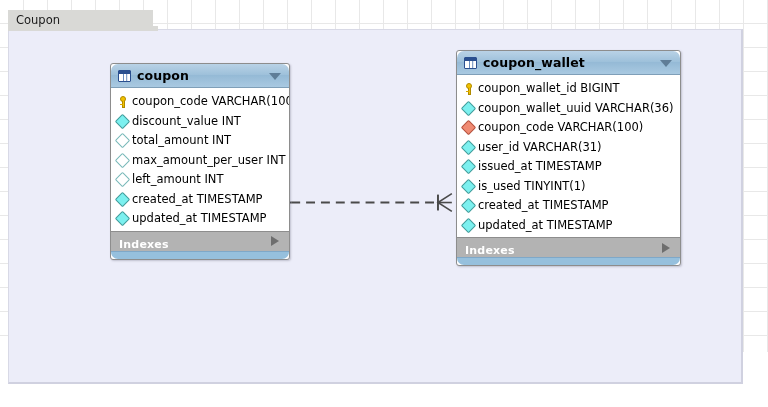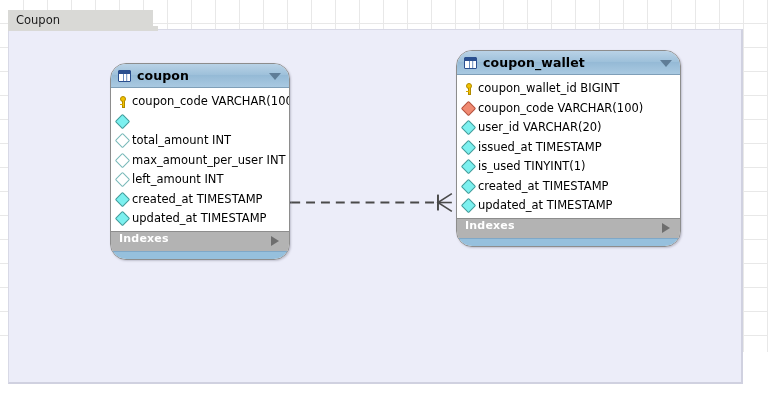--- a/index.html
+++ b/index.html
@@ -59,21 +59,21 @@
     border-right: 2px solid #d0d1e0;
     border-bottom: 2px solid #d0d1e0;
     overflow: hidden;
   }
 
   
   .entity {
     position: absolute;
     background: #ffffff;
     border: 1px solid #8d8d8d;
-    border-radius: 16px;
+    border-radius: 3px;
     box-shadow: 1px 1px 2px rgba(90,90,110,0.30);
     overflow: hidden;
     z-index: 3;
   }
   .entity-header {
     height: 24px;
     background: linear-gradient(to bottom, #b9d2e6 0%, #9dc0da 48%, #95bad6 50%, #a9c9e1 100%);
     border-bottom: 1px solid #7f9fb8;
     border-top-left-radius: 7px;
     border-top-right-radius: 7px;
@@ -179,21 +179,21 @@
   .dia-nn   { background: #7cf0ef; border: 1px solid #3f9b9a; }  
   .dia-null { background: #ffffff; border: 1px solid #77b8b8; }  
   .dia-fk   { background: #f08a72; border: 1px solid #b4503c; }  
 
   
   .entity-footer {
     height: 20px;
     background: #b3b3b3;
     border-top: 1px solid #8d8d8d;
     display: flex;
-    align-items: flex-start;
+    align-items: flex-end;
     padding-left: 8px;
     position: relative;
   }
   .footer-label {
     font-size: 11px;
     color: #ffffff;
     font-weight: bold;
     letter-spacing: 0.2px;
   }
   .tri-right {
@@ -256,20 +256,21 @@
           <div class="field-row">
             <span class="ic ic-key">
               <span class="kb"></span>
               <span class="ks"></span>
               <span class="kt"></span>
             </span>
             <span class="field-label">coupon_code VARCHAR(100)</span>
           </div>
           <div class="field-row">
             <span class="ic ic-dia dia-nn"></span>
+            <span class="field-label">discount_value INT</span>
           </div>
           <div class="field-row">
             <span class="ic ic-dia dia-null"></span>
             <span class="field-label">total_amount INT</span>
           </div>
           <div class="field-row">
             <span class="ic ic-dia dia-null"></span>
             <span class="field-label">max_amount_per_user INT</span>
           </div>
           <div class="field-row">
@@ -301,26 +302,30 @@
       <div class="fields" id="fields-1">
           <div class="field-row">
             <span class="ic ic-key">
               <span class="kb"></span>
               <span class="ks"></span>
               <span class="kt"></span>
             </span>
             <span class="field-label">coupon_wallet_id BIGINT</span>
           </div>
           <div class="field-row">
+            <span class="ic ic-dia dia-nn"></span>
+            <span class="field-label">coupon_wallet_uuid VARCHAR(36)</span>
+          </div>
+          <div class="field-row">
             <span class="ic ic-dia dia-fk"></span>
             <span class="field-label">coupon_code VARCHAR(100)</span>
           </div>
           <div class="field-row">
             <span class="ic ic-dia dia-nn"></span>
-            <span class="field-label">user_id VARCHAR(20)</span>
+            <span class="field-label">user_id VARCHAR(31)</span>
           </div>
           <div class="field-row">
             <span class="ic ic-dia dia-nn"></span>
             <span class="field-label">issued_at TIMESTAMP</span>
           </div>
           <div class="field-row">
             <span class="ic ic-dia dia-nn"></span>
             <span class="field-label">is_used TINYINT(1)</span>
           </div>
           <div class="field-row">

